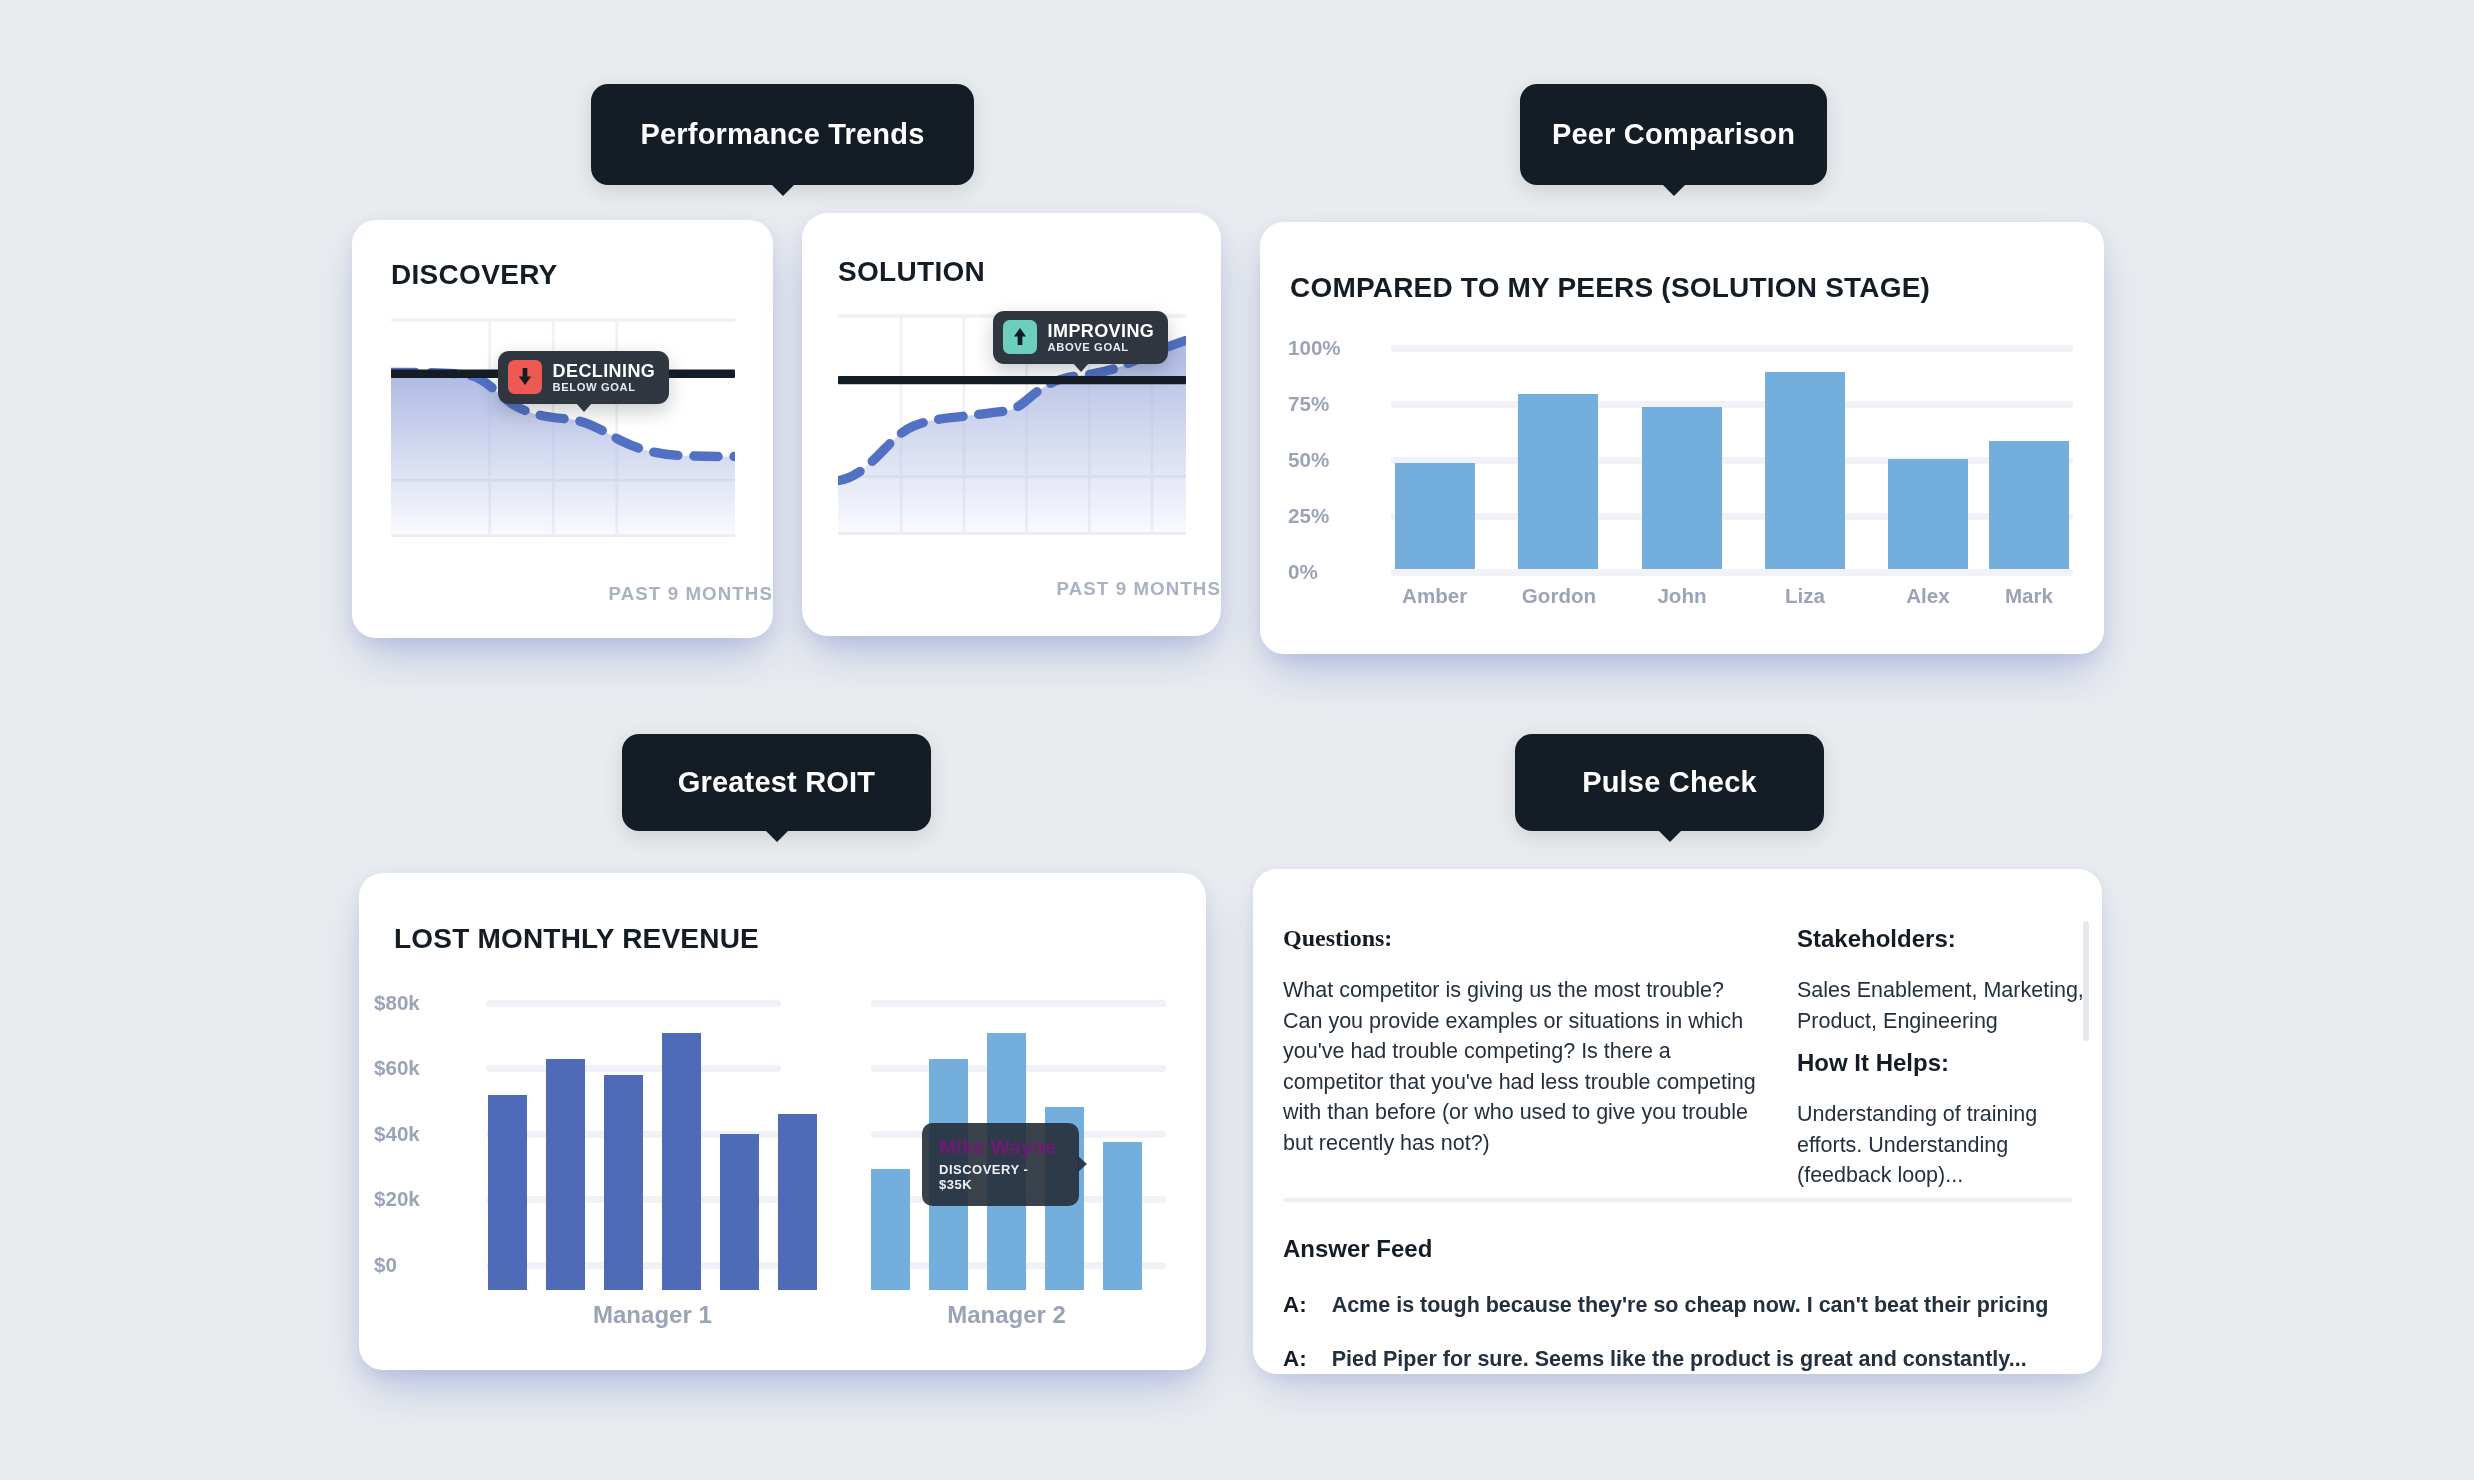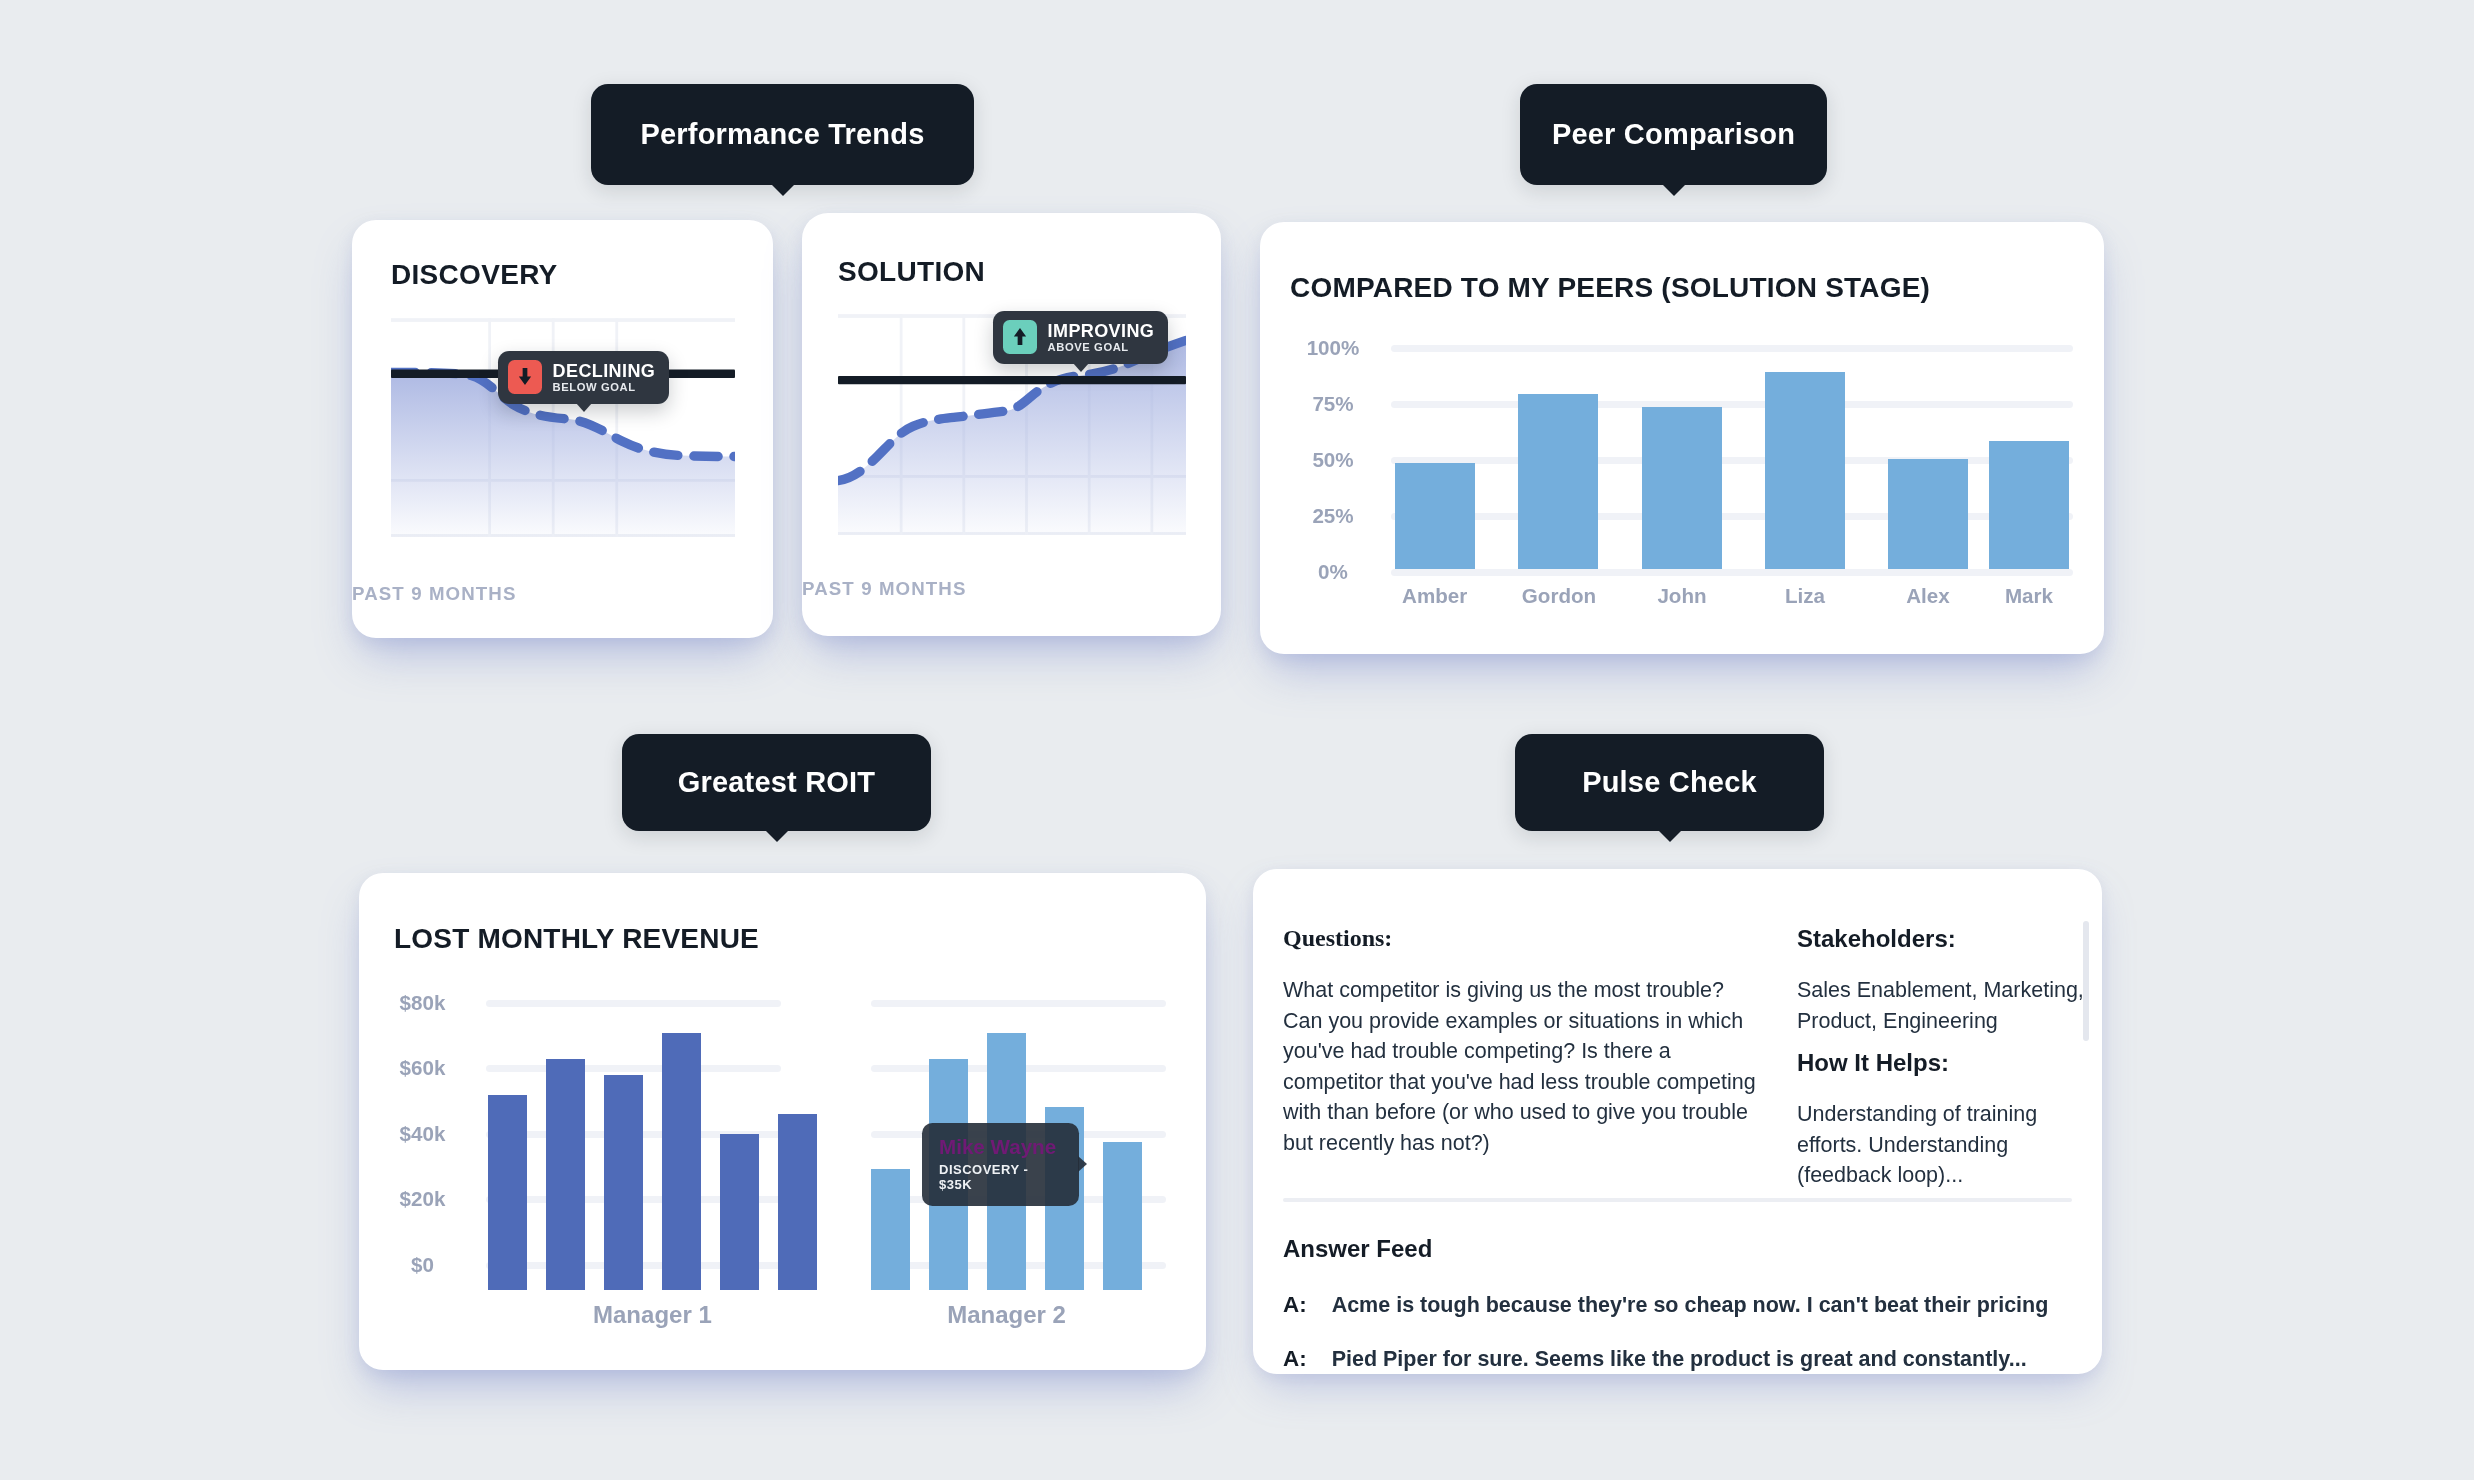--- a/index.html
+++ b/index.html
@@ -34,21 +34,21 @@
     position: absolute; background: #ffffff; border-radius: 24px;
   }
   .glow { box-shadow: 0 24px 45px -9.3px rgba(120,135,205,.45), 0 5.6px 15px rgba(140,150,200,.18); }
   .glow-soft { box-shadow: 0 20.6px 41px -11.2px rgba(125,140,205,.40), 0 3.7px 13px rgba(140,150,200,.16); }
 
   .card-title {
     font-size: 28px; font-weight: 800; color: #141c26; letter-spacing: 0.3px;
   }
 
   .footer-label {
-    position: absolute; width: 100%; text-align: left;
+    position: absolute; width: 100%; text-align: right;
     font-size: 18.7px; font-weight: 800; color: #a9b1c6; letter-spacing: 1.1px;
   }
 
   
   .trend-wrap { position: absolute; overflow: hidden; }
   .trend-wrap svg { display: block; }
 
   
   .status {
     position: absolute; background: #2f3640; border-radius: 11.2px;
@@ -66,21 +66,21 @@
   .status .t2 { color: #e7eaee; font-size: 11.2px; font-weight: 700; letter-spacing: 0.6px; }
   .status .tail2 {
     position: absolute; bottom: -8.4px; left: 50%; transform: translateX(-50%);
     width: 0; height: 0;
     border-left: 8.4px solid transparent; border-right: 8.4px solid transparent;
     border-top: 9.3px solid #2f3640;
   }
 
   
   .axis-label {
-    position: absolute; text-align: center;
+    position: absolute; text-align: left;
     font-size: 20.6px; font-weight: 700; color: #9aa3b8;
     transform: translateY(-50%);
   }
   .gridline { position: absolute; height: 6.5px; background: #f0f2f7; border-radius: 3.7px; }
   .bar { position: absolute; bottom: 0; }
   .cat-label {
     position: absolute; text-align: center;
     font-size: 20.6px; font-weight: 600; color: #9aa3b8;
   }
 

